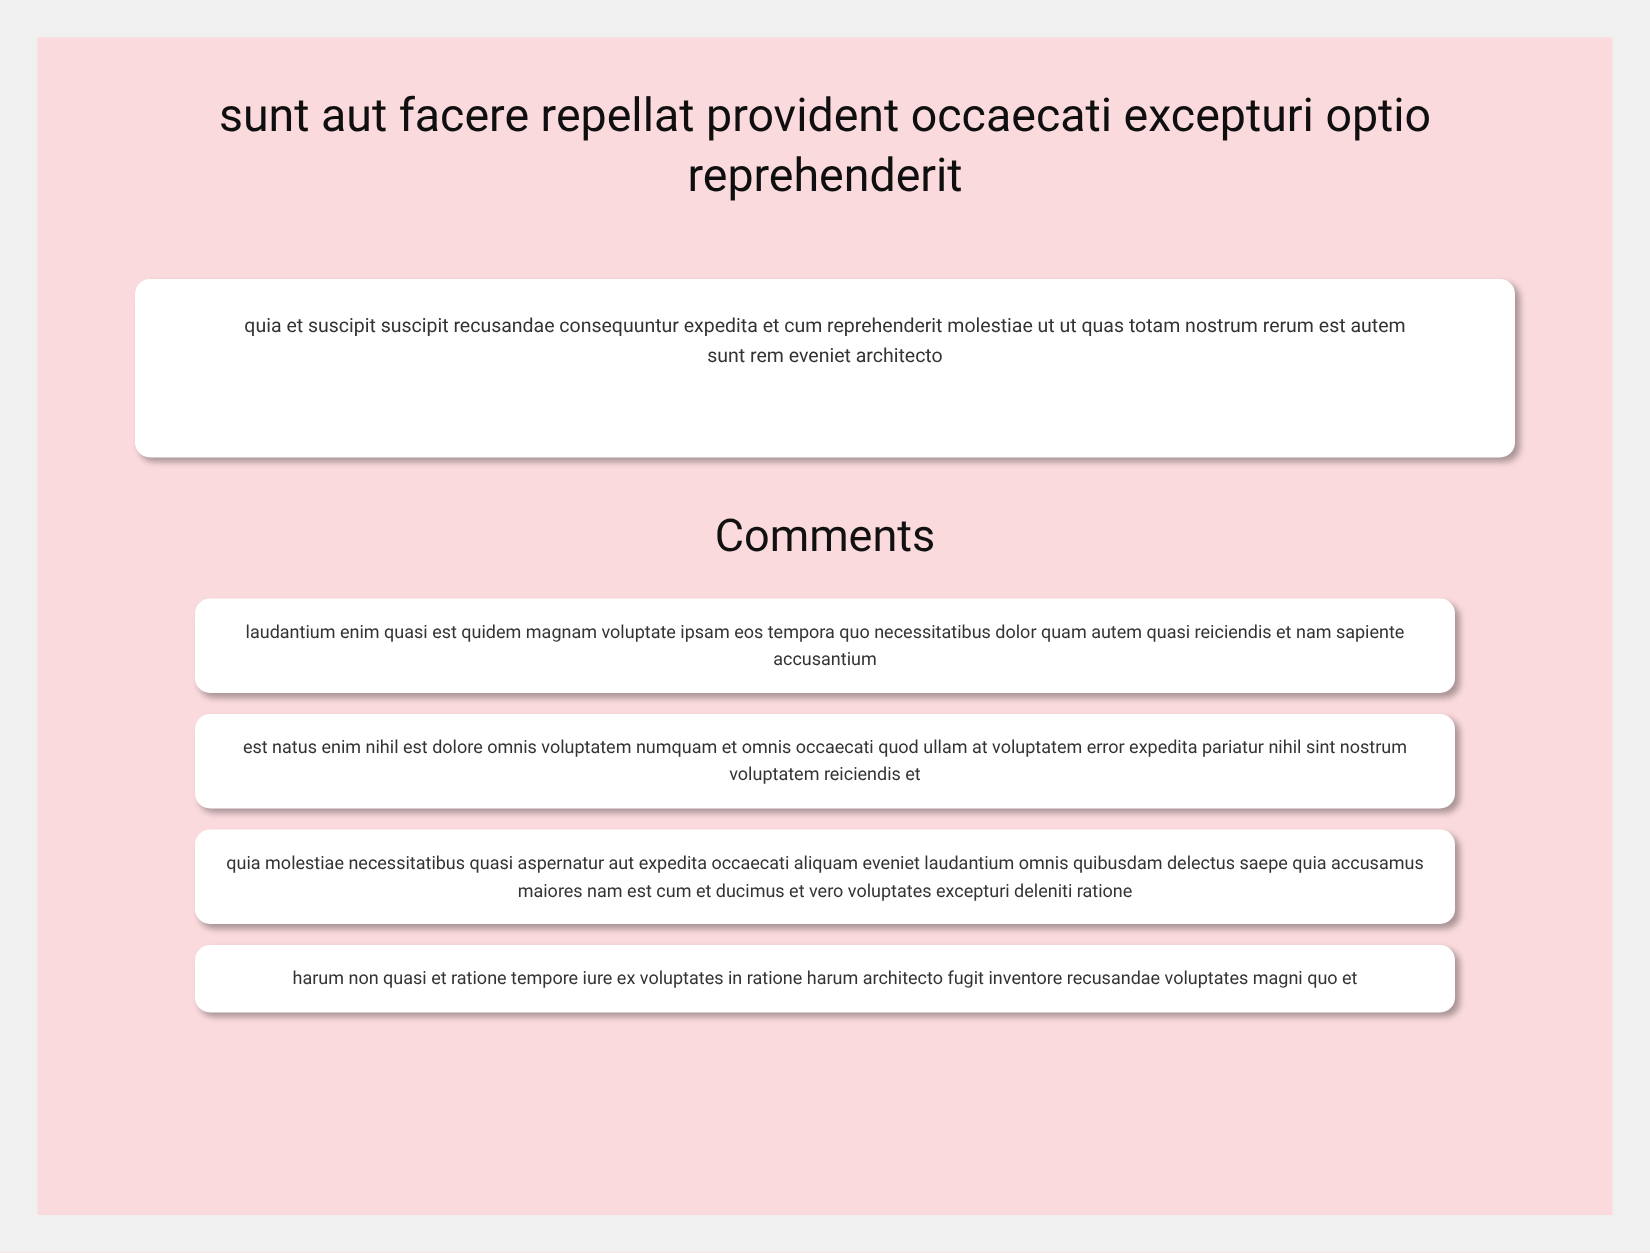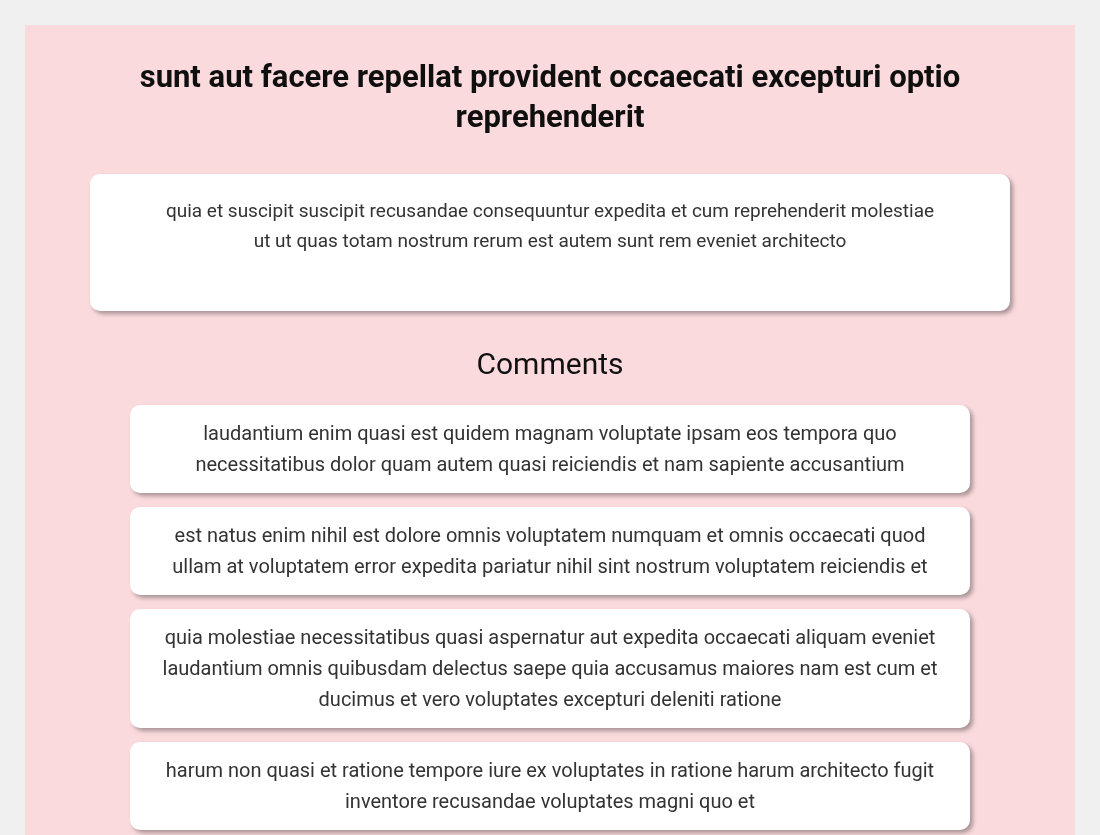--- a/index.html
+++ b/index.html
@@ -17,33 +17,33 @@
     .card {
       background: #fadadd;
       padding: 32px 50px 40px 50px;
       display: flex;
       flex-direction: column;
       align-items: center;
       min-height: 785px;
     }
     .post-title {
       font-size: 31px;
-      font-weight: 700;
+      font-weight: 400;
       text-align: center;
       color: #0f0f0f;
       line-height: 1.28;
-      margin-bottom: 38px;
+      margin-bottom: 50px;
       padding: 0 16px;
     }
     .post-body {
       background: #ffffff;
       width: 920px;
       border-radius: 10px;
       padding: 22px 70px 56px 70px;
-      font-size: 19px;
+      font-size: 13px;
       color: #333333;
       text-align: center;
       line-height: 1.55;
       box-shadow: 3px 3px 4px rgba(0,0,0,0.32);
       margin-bottom: 18px;
     }
     .comments-heading {
       font-size: 30px;
       font-weight: 400;
       color: #111111;
@@ -54,21 +54,21 @@
     .comments-list {
       width: 840px;
       display: flex;
       flex-direction: column;
       gap: 14px;
     }
     .comment-item {
       background: #ffffff;
       border-radius: 10px;
       padding: 13px 18px 13px 18px;
-      font-size: 20px;
+      font-size: 12px;
       color: #333333;
       text-align: center;
       line-height: 1.55;
       box-shadow: 3px 3px 4px rgba(0,0,0,0.32);
     }
   </style>
 </head>
 <body>
 
 <div class="card">

